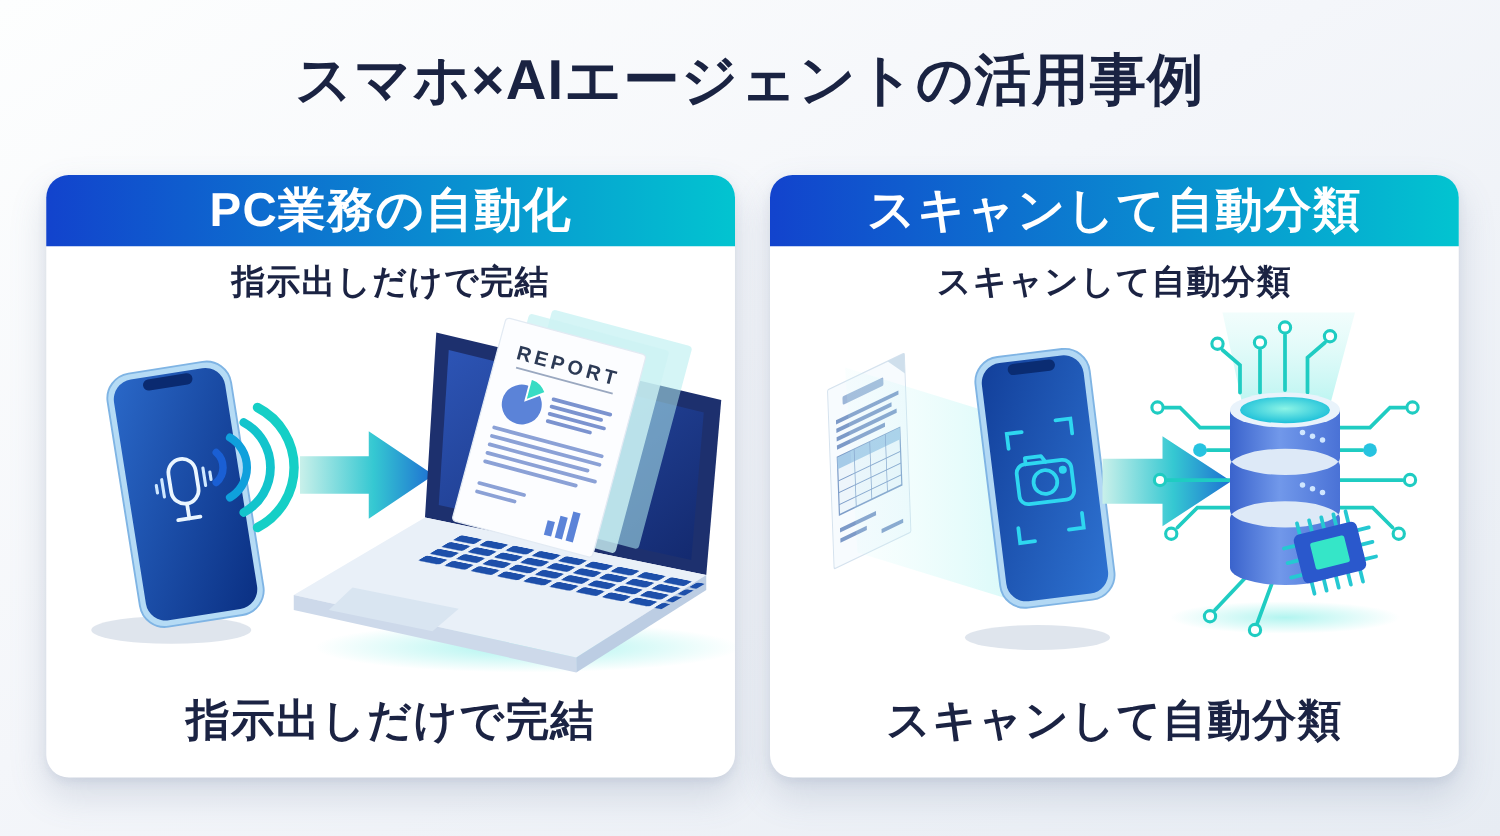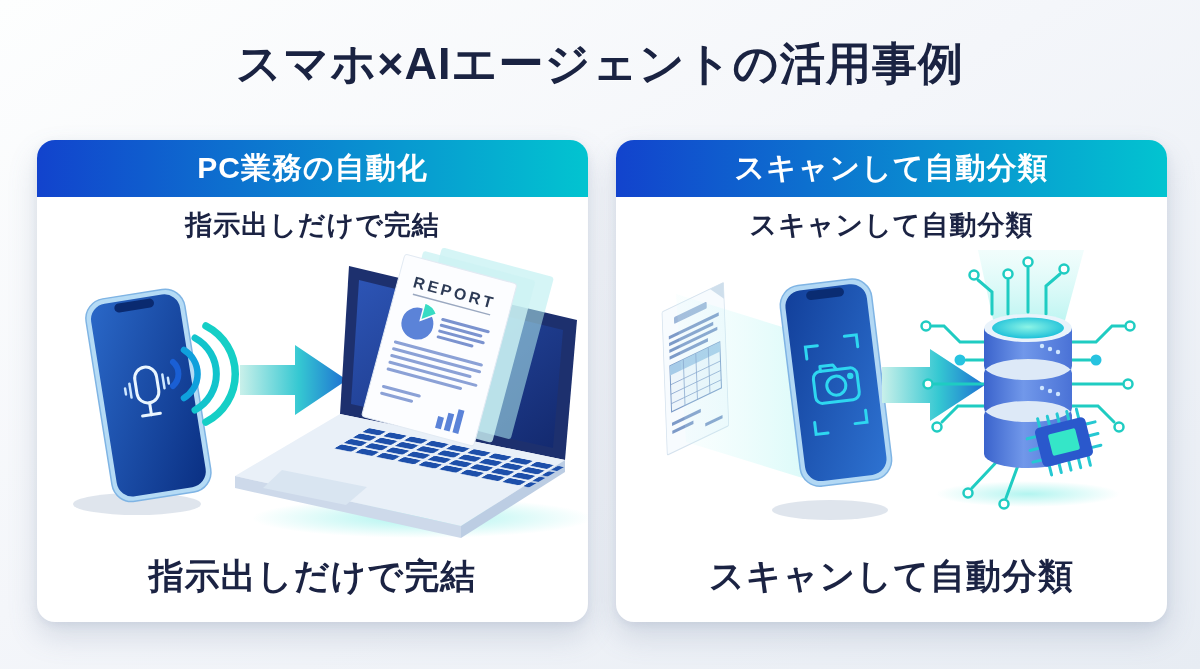--- a/index.html
+++ b/index.html
@@ -26,21 +26,21 @@
     box-shadow:0 14px 30px rgba(90,110,145,.20),0 3px 8px rgba(90,110,145,.10);
   }
   .card-left{left:37px;}
   .card-right{left:616px;}
   .card-header{
     height:57px;border-radius:18px 18px 0 0;
     background:linear-gradient(90deg,#1243cd 0%,#0a8ad0 55%,#02c4d0 100%);
     display:flex;align-items:center;justify-content:center;
   }
   .card-header span{
-    color:#ffffff;font-size:30px;font-weight:700;letter-spacing:1px;
+    color:#ffffff;font-size:38px;font-weight:700;letter-spacing:1px;
   }
   .card-subtitle{
     margin-top:10px;text-align:center;
     font-size:27px;font-weight:700;color:#1b2343;letter-spacing:1px;
   }
   .card-art{
     position:absolute;top:106px;left:0;width:551px;height:302px;
   }
   .card-caption{
     position:absolute;bottom:22px;left:0;width:551px;

